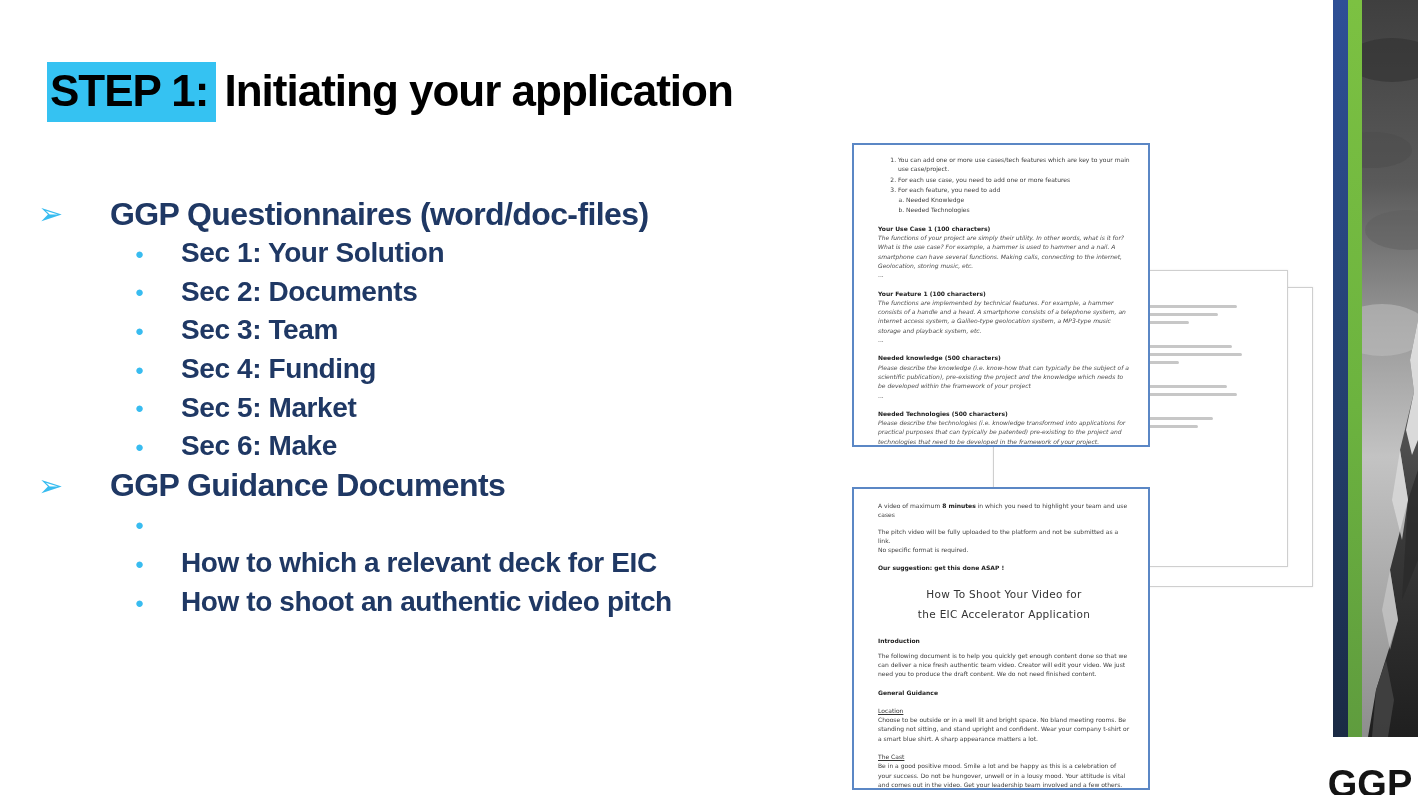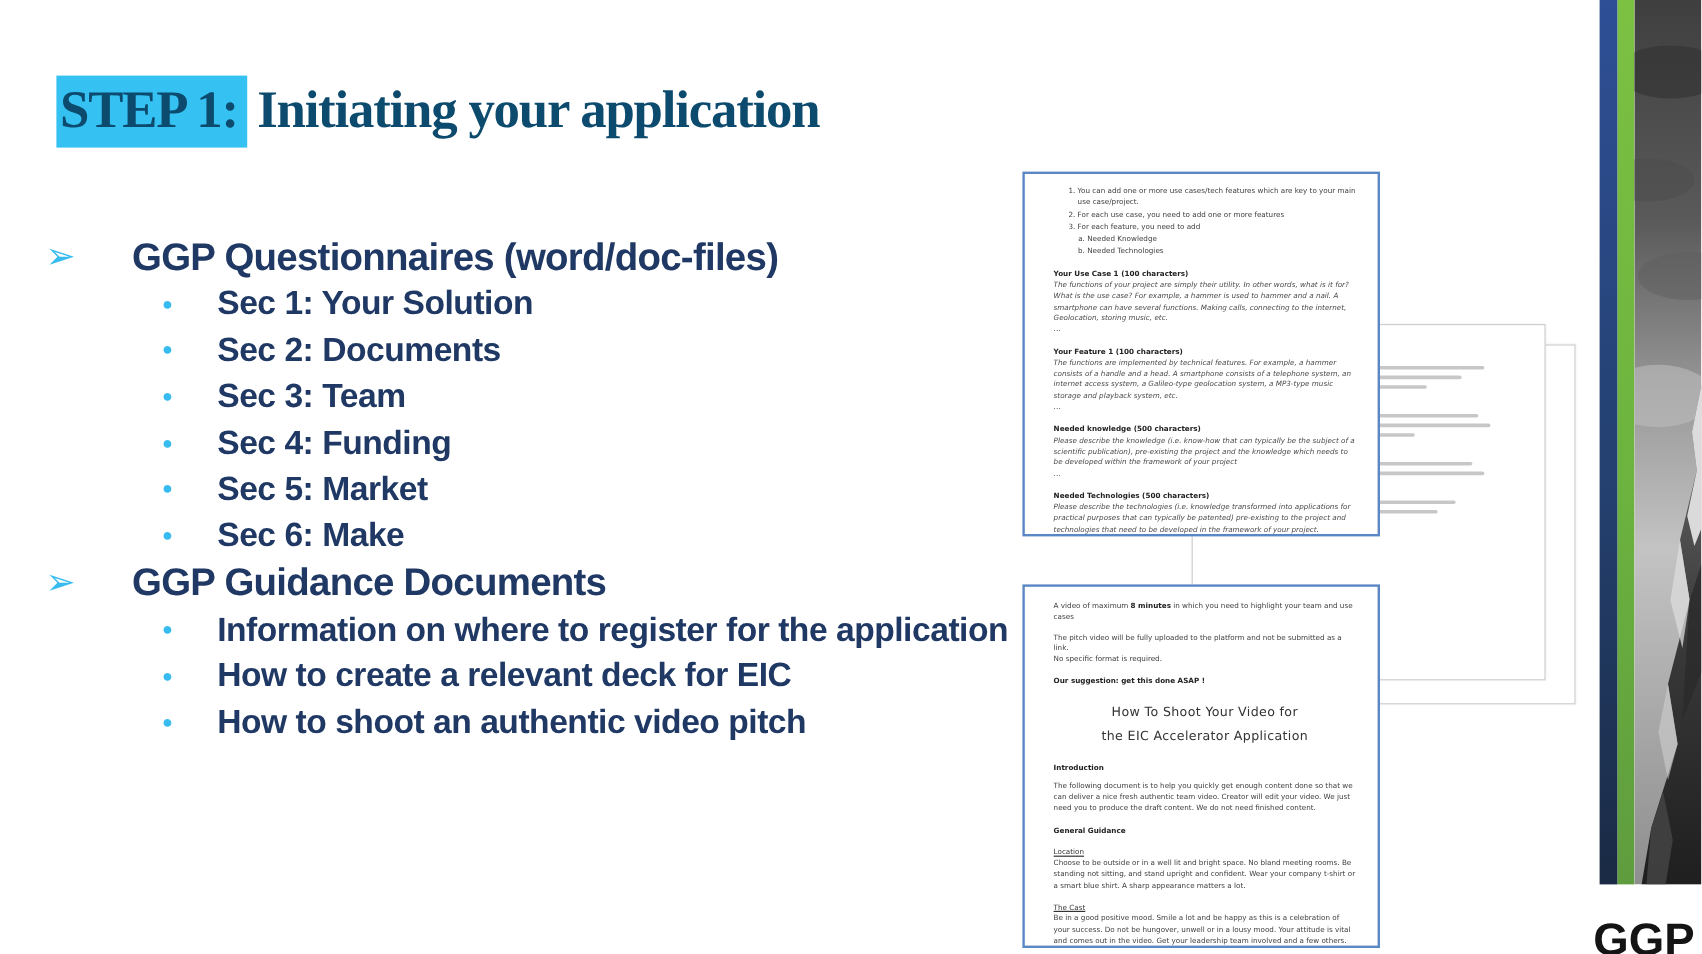--- a/index.html
+++ b/index.html
@@ -3,22 +3,22 @@
 <meta charset="utf-8">
 <style>
   html,body{margin:0;padding:0;background:#fff;}
   .slide{
     position:relative;width:1418px;height:795px;background:#ffffff;
     overflow:hidden;font-family:"Liberation Sans",sans-serif;
   }
   
   .title{
     position:absolute;left:47px;top:66px;
-    font-family:Liberation Serif, serif;
-    font-weight:bold;font-size:44px;color:#0c4a6e;
+    font-family:Liberation Sans, sans-serif;
+    font-weight:bold;font-size:44px;color:#000000;
     letter-spacing:-1px;white-space:nowrap;
   }
   .title .hl{background:#35C2F2;padding:4px 8px 7px 3px;}
   .title .rest{margin-left:8px;}
   
   .outline{position:absolute;left:38px;top:194px;width:820px;color:#1F3864;}
   .sec-row{display:flex;align-items:center;height:40px;}
   .arrow{color:#38BCF0;font-size:30px;width:72px;flex:0 0 72px;line-height:1;}
   .sec-label{font-size:32px;font-weight:700;letter-spacing:-0.6px;white-space:nowrap;}
   .item-row{display:flex;align-items:center;height:38.6px;padding-left:97px;}
@@ -104,25 +104,24 @@
     <div class="item-row">
       <span class="dot">●</span>
       <span class="item-label">Sec 6: Make</span>
     </div>
     <div class="sec-row">
       <span class="arrow">➢</span>
       <span class="sec-label">GGP Guidance Documents</span>
     </div>
     <div class="item-row">
       <span class="dot">●</span>
-      <span class="item-label">Information on where to register for the application</span>
-    </div>
-    <div class="item-row">
-      <span class="dot">●</span>
-      <span class="item-label">How to create a relevant deck for EIC</span>
+    </div>
+    <div class="item-row">
+      <span class="dot">●</span>
+      <span class="item-label">How to which a relevant deck for EIC</span>
     </div>
     <div class="item-row">
       <span class="dot">●</span>
       <span class="item-label">How to shoot an authentic video pitch</span>
     </div>
   </div>
 
   <div class="page page-b"></div>
   <div class="page page-a">
     <i class="fline" style="width:90%"></i>

